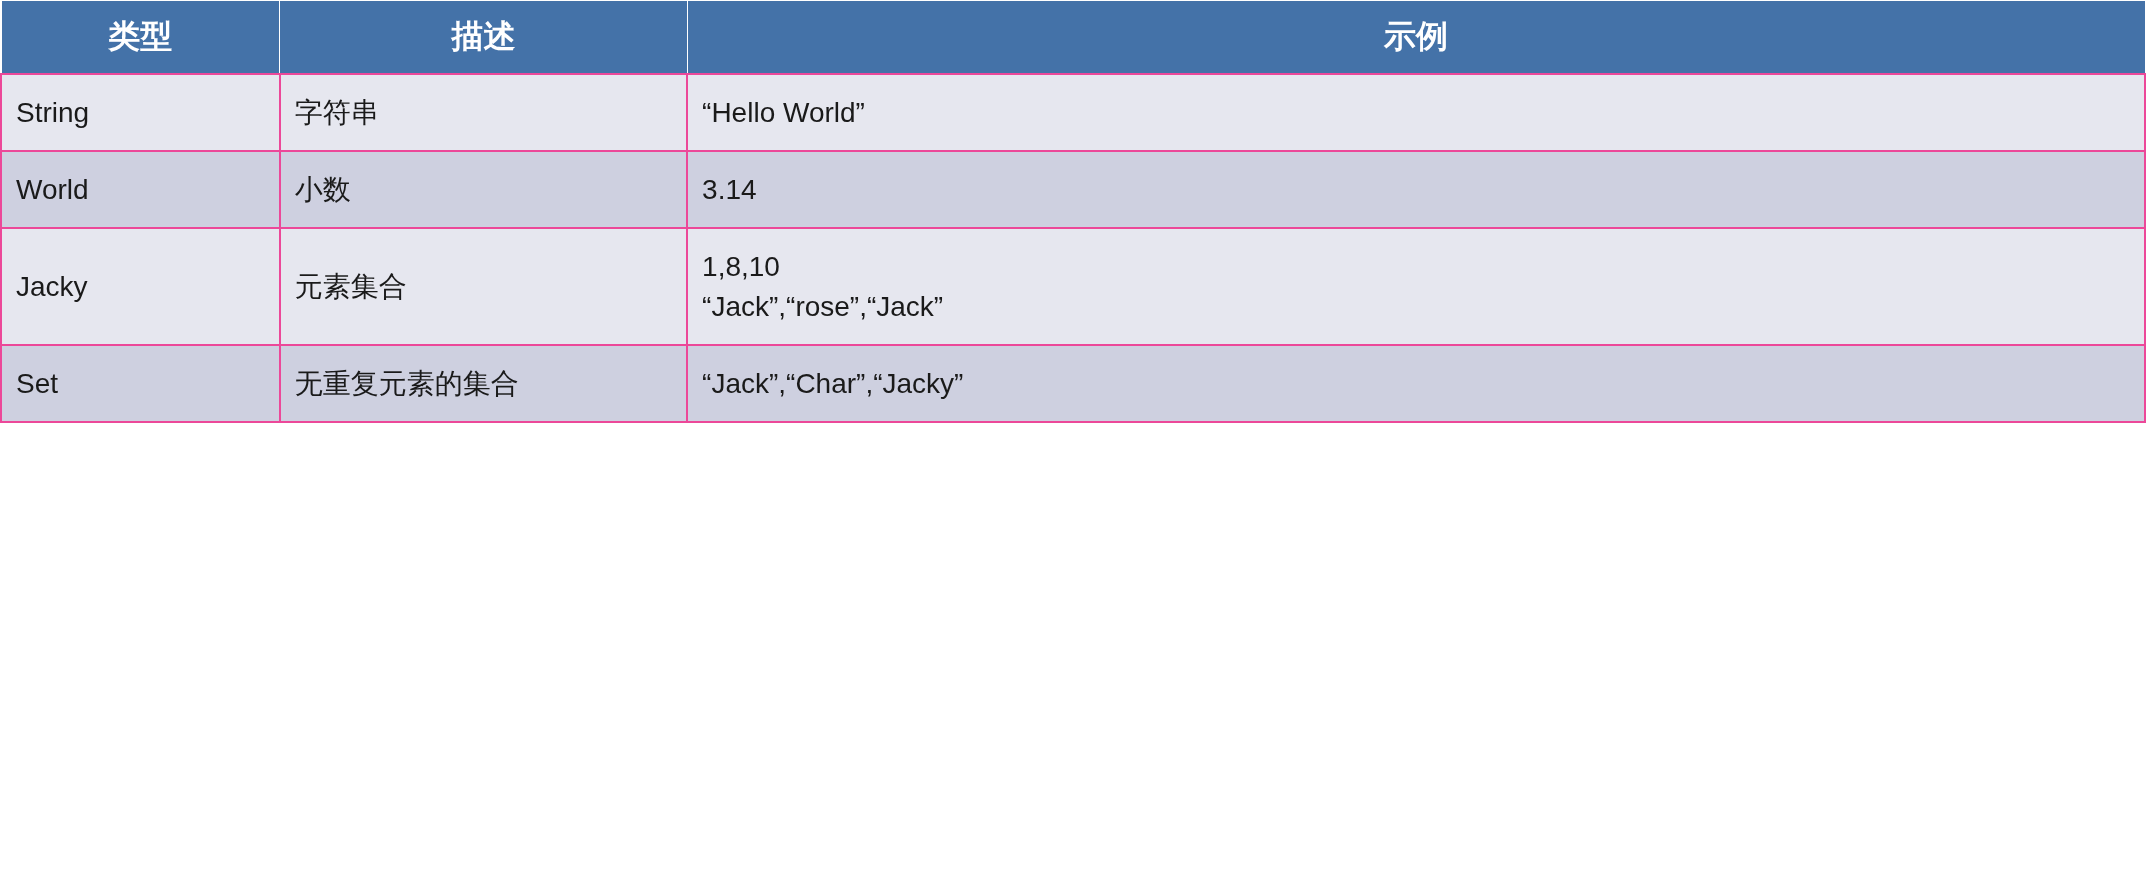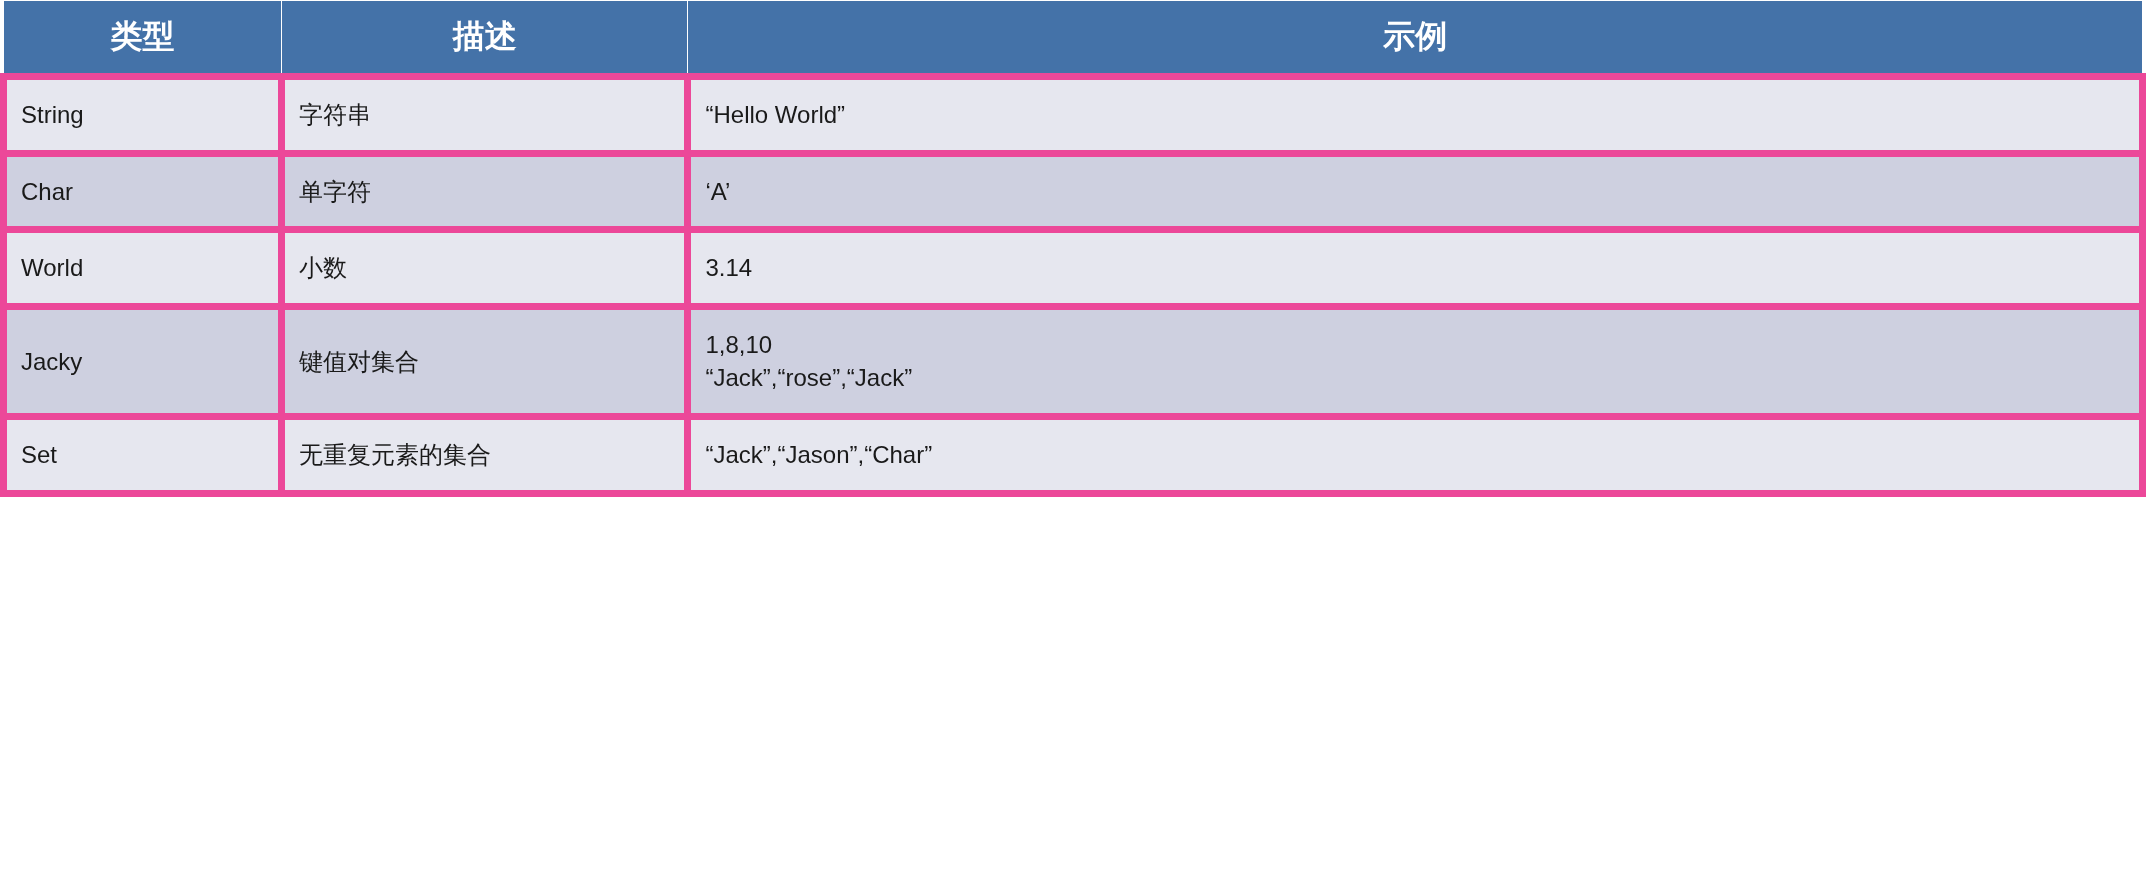--- a/index.html
+++ b/index.html
@@ -19,25 +19,25 @@
     th {
       background-color: #4472a8;
       color: #ffffff;
       font-weight: bold;
       font-size: 32px;
       padding: 14px 12px;
       text-align: center;
       border: 1px solid #ffffff;
     }
     td {
-      font-size: 24px;
+      font-size: 28px;
       color: #1a1a1a;
       padding: 18px 14px;
       text-align: left;
-      border: 7px solid #ec4899;
+      border: 2px solid #ec4899;
       vertical-align: middle;
       line-height: 1.4;
       white-space: pre-line;
     }
     tbody tr:nth-child(odd) td {
       background-color: #e6e7ef;
     }
     tbody tr:nth-child(even) td {
       background-color: #ced0e0;
     }
@@ -61,34 +61,29 @@
       <th>示例</th>
     </tr>
   </thead>
   <tbody>
     <tr>
       <td>String</td>
       <td>字符串</td>
       <td>“Hello World”</td>
     </tr>
     <tr>
-      <td>Char</td>
-      <td>单字符</td>
-      <td>‘A’</td>
-    </tr>
-    <tr>
       <td>World</td>
       <td>小数</td>
       <td>3.14</td>
     </tr>
     <tr>
       <td>Jacky</td>
-      <td>键值对集合</td>
+      <td>元素集合</td>
       <td>1,8,10
 “Jack”,“rose”,“Jack”</td>
     </tr>
     <tr>
       <td>Set</td>
       <td>无重复元素的集合</td>
-      <td>“Jack”,“Jason”,“Char”</td>
+      <td>“Jack”,“Char”,“Jacky”</td>
     </tr>
   </tbody>
 </table>
 
 </body></html>

